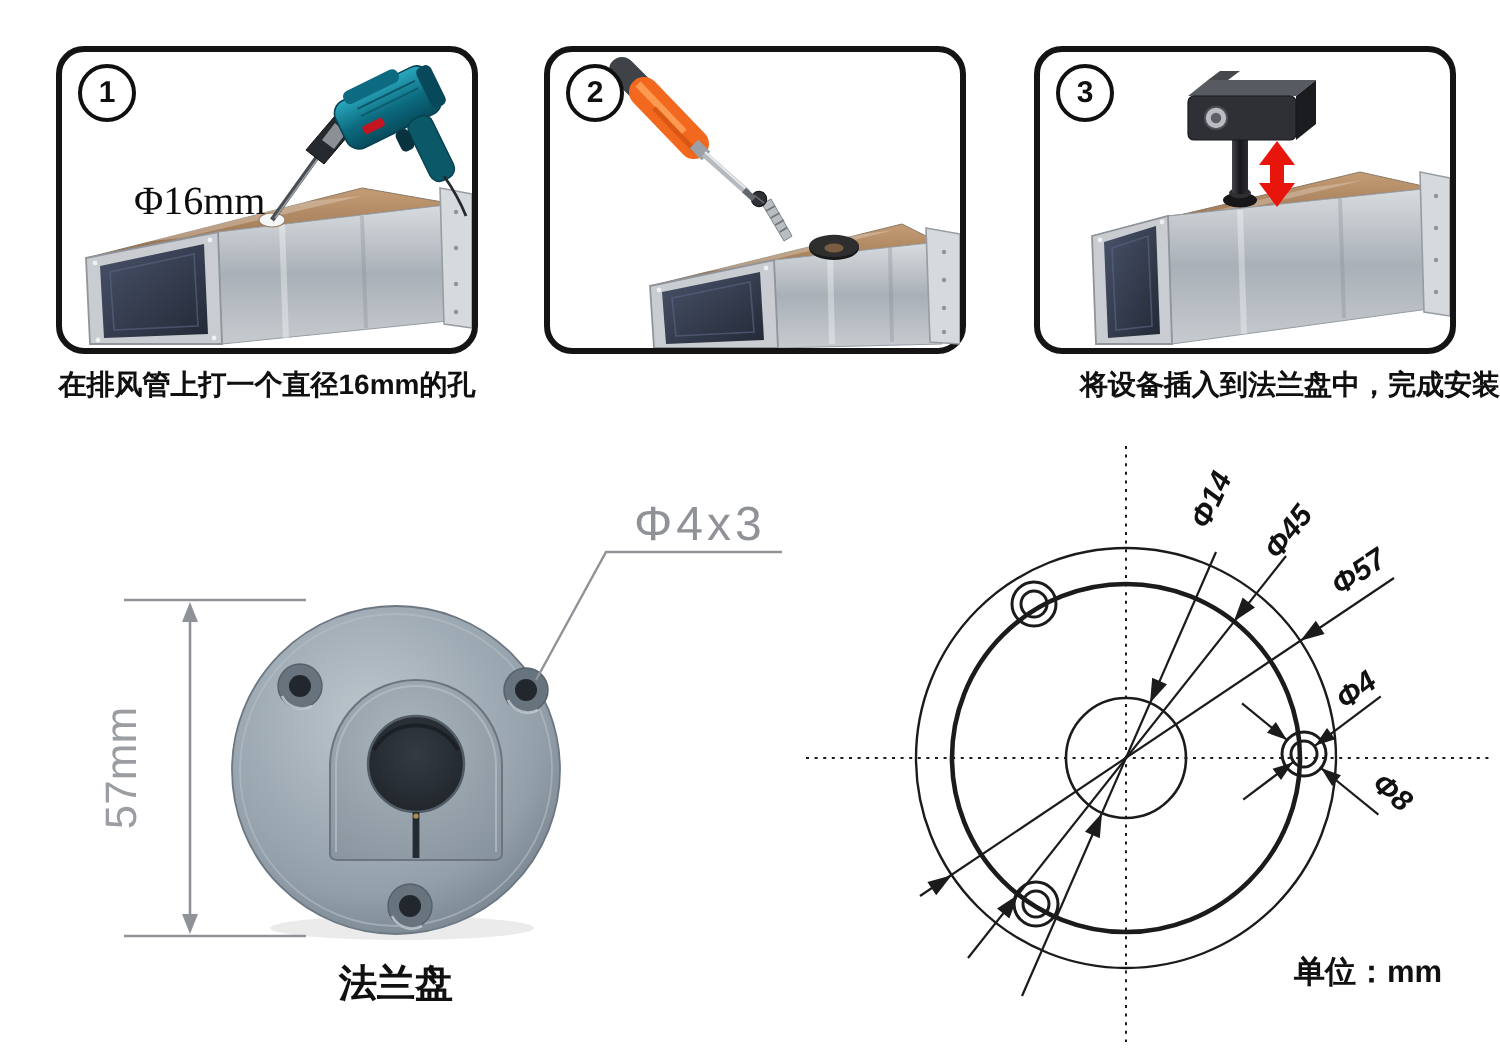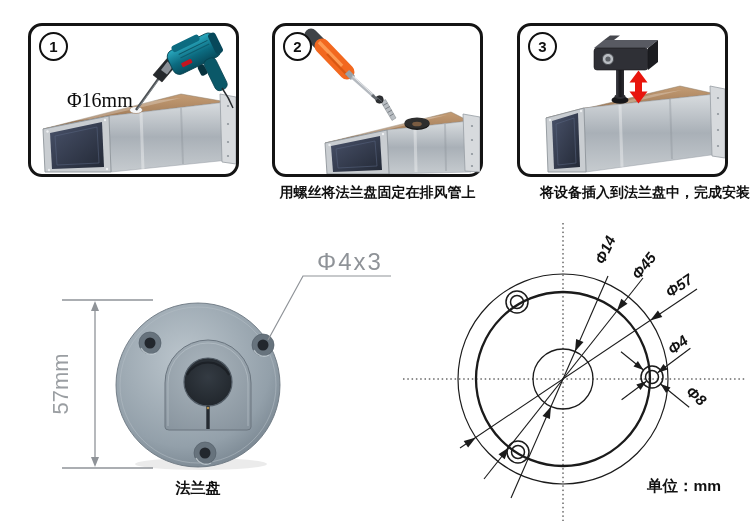--- a/index.html
+++ b/index.html
@@ -16,21 +16,21 @@
            border:2.3px solid #101010; border-radius:50%;
            display:flex; align-items:center; justify-content:center;
            font-weight:bold; font-size:15px; color:#101010; background:#fff; z-index:2; }
   .caption { position:absolute; top:184px; width:211px; text-align:center;
              font-size:14px; font-weight:bold; color:#101010; white-space:nowrap; }
   .cap1 { left:28px; } .cap2 { left:272px; } .cap3 { left:512px; width:222px;margin-left:22px; }
 
   
   .photo-svg   { position:absolute; left:35px;  top:230px; }
   .flange-cap  { position:absolute; left:35px;  top:479px; width:326px; text-align:center;
-                 font-size:15px; font-weight:bold; color:#101010; }
+                 font-size:19px; font-weight:bold; color:#101010; }
   .drawing-svg { position:absolute; left:400px; top:220px; }
 </style>
 </head>
 <body>
 
 <div class="page">
 
   <div class="panel" id="panel1">
     <span class="badge">1</span>
     <svg viewBox="0 0 205 148">
@@ -209,21 +209,21 @@
         <circle cx="88" cy="33" r="2.6" fill="#5c6066"></circle>
       </g>
       <g fill="#e8150d">
         <rect x="115" y="54" width="7" height="14"></rect>
         <polygon points="109.5,56.5 127.5,56.5 118.5,44.5"></polygon>
         <polygon points="109.5,65.5 127.5,65.5 118.5,77.5"></polygon>
       </g>
     </svg>
   </div>
 
-  <div class="caption cap2">用螺丝将法兰盘固定在排风管上</div>
+  <div class="caption cap1">在排风管上打一个直径16mm的孔</div>
   <div class="caption cap3">将设备插入到法兰盘中，完成安装</div>
 
   <svg class="photo-svg" width="360" height="250" viewBox="0 0 360 250">
     <defs>
       <radialGradient id="fdisc" cx="0.42" cy="0.35" r="0.75">
         <stop offset="0" stop-color="#bcc6cd"></stop>
           <stop offset=".7" stop-color="#93a0aa"></stop>
           <stop offset="1" stop-color="#707d88"></stop>
       </radialGradient>
       <radialGradient id="fboss" cx="0.45" cy="0.35" r="0.8">

